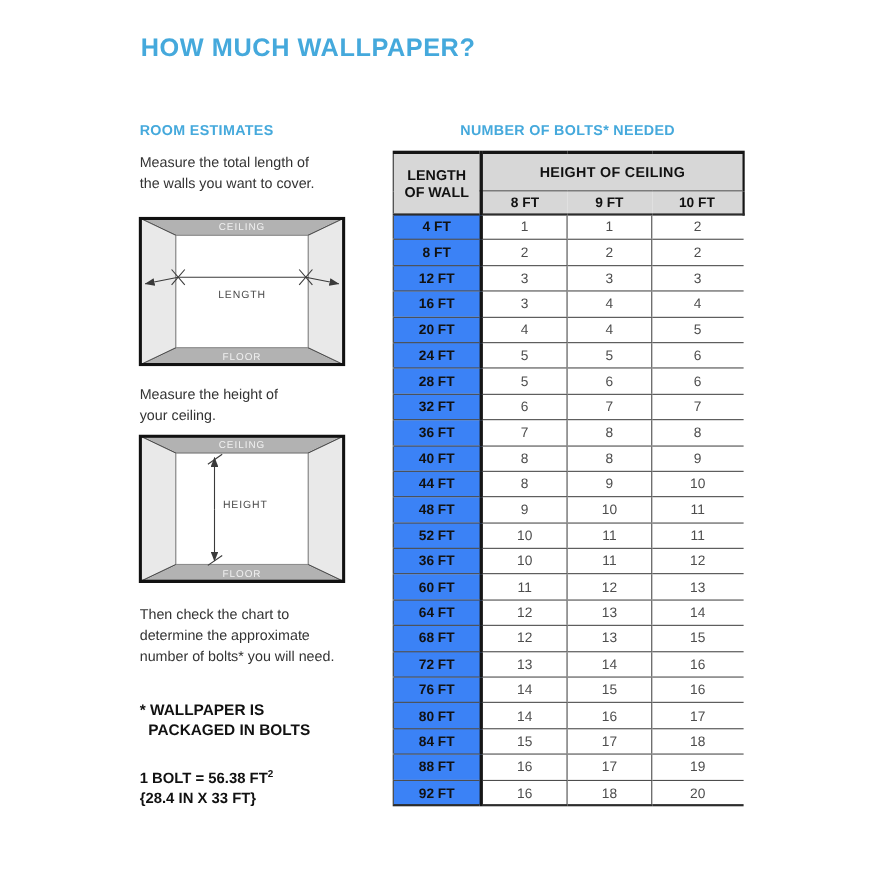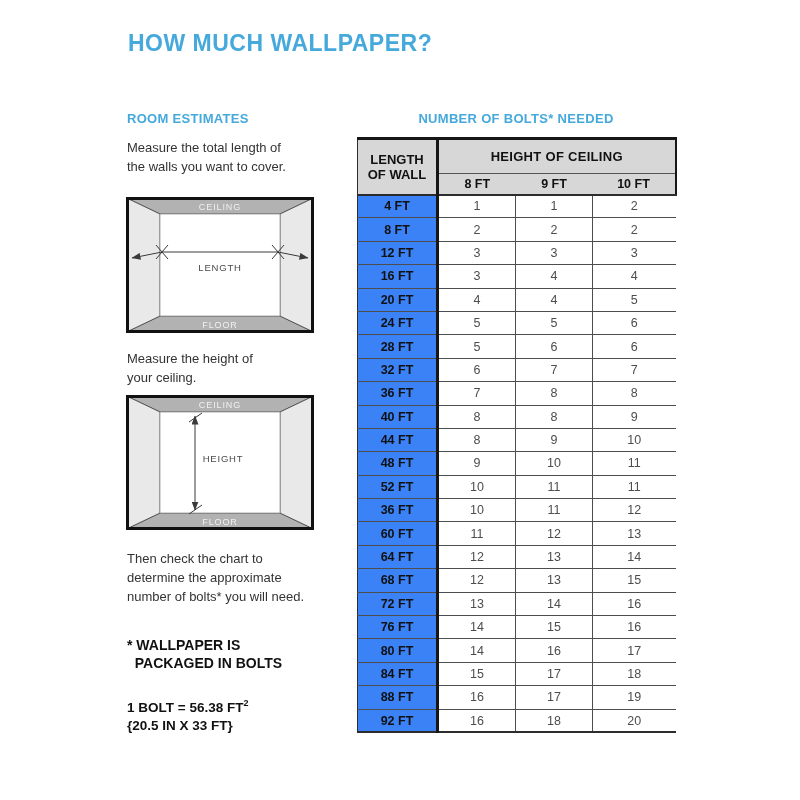--- a/index.html
+++ b/index.html
@@ -159,21 +159,21 @@
 
 <div class="abs body-text step3">Then check the chart to
 determine the approximate
 number of bolts* you will need.</div>
 
 <div class="abs footnote">* WALLPAPER IS
   PACKAGED IN BOLTS</div>
 
 <div class="abs bolt-info">
   <div><span>1 BOLT = 56.38 FT</span><sup>2</sup></div>
-  <div>{20.5 IN X 33 FT}</div>
+  <div>{28.4 IN X 33 FT}</div>
 </div>
 
 <div class="abs section-heading table-title">NUMBER OF BOLTS* NEEDED</div>
 
 <table class="bolts">
   <colgroup>
     <col style="width:80px">
       <col style="width:78px">
       <col style="width:77px">
       <col style="width:83px">

